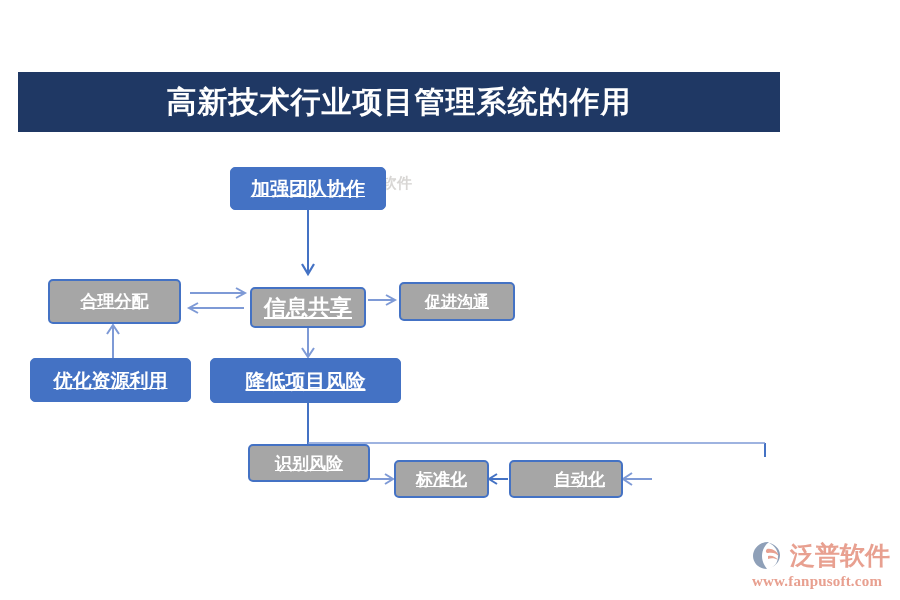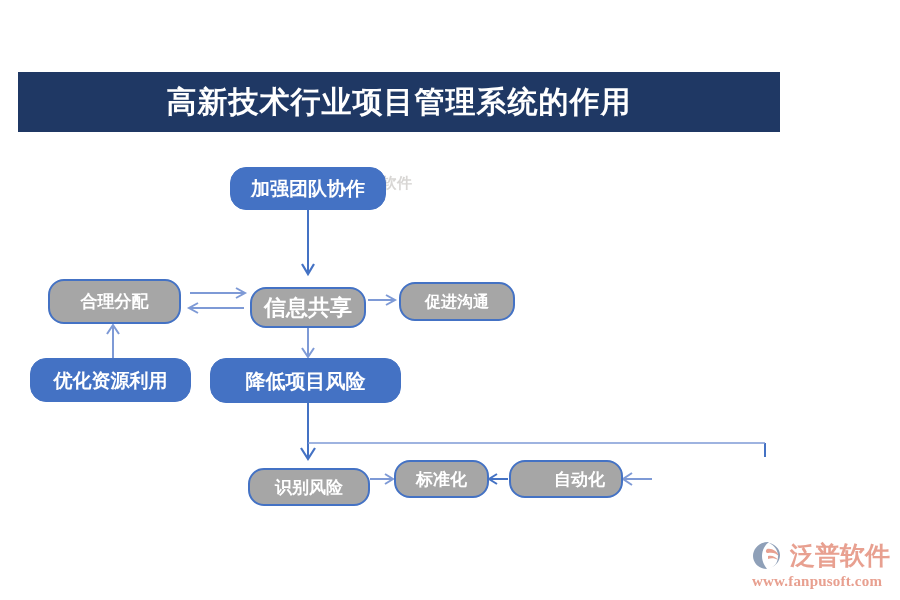--- a/index.html
+++ b/index.html
@@ -55,25 +55,26 @@
     user-select: none;
   }
 
   
   .node {
     position: absolute;
     box-sizing: border-box;
     display: flex;
     align-items: center;
     justify-content: center;
-    border-radius: 16px;
+    border-radius: 5px;
     color: #ffffff;
     font-weight: bold;
     white-space: nowrap;
     line-height: 1;
+    text-decoration: underline;
   }
   .node.blue {
     background: #4472C4;
     border: 1px solid #4472C4;
   }
   .node.gray {
     background: #A6A6A6;
     border: 2px solid #4472C4;
   }
   
@@ -187,21 +188,21 @@
   </div>
 
   <div class="node blue" style="left:210px; top:358px; width:191px; height:45px; font-size:20px;">
     <span>降低项目风险</span>
   </div>
 
   <div class="node blue" style="left:30px; top:358px; width:161px; height:44px; font-size:19px;">
     <span>优化资源利用</span>
   </div>
 
-  <div class="node gray" style="left:248px; top:468px; width:122px; height:38px; font-size:17px;">
+  <div class="node gray" style="left:248px; top:444px; width:122px; height:38px; font-size:17px;">
     <span>识别风险</span>
   </div>
 
   <div class="node gray" style="left:394px; top:460px; width:95px; height:38px; font-size:17px;">
     <span>标准化</span>
   </div>
 
   <div class="node gray" style="left:509px; top:460px; width:114px; height:38px; font-size:17px;padding-left:27px;">
     <span>自动化</span>
   </div>

